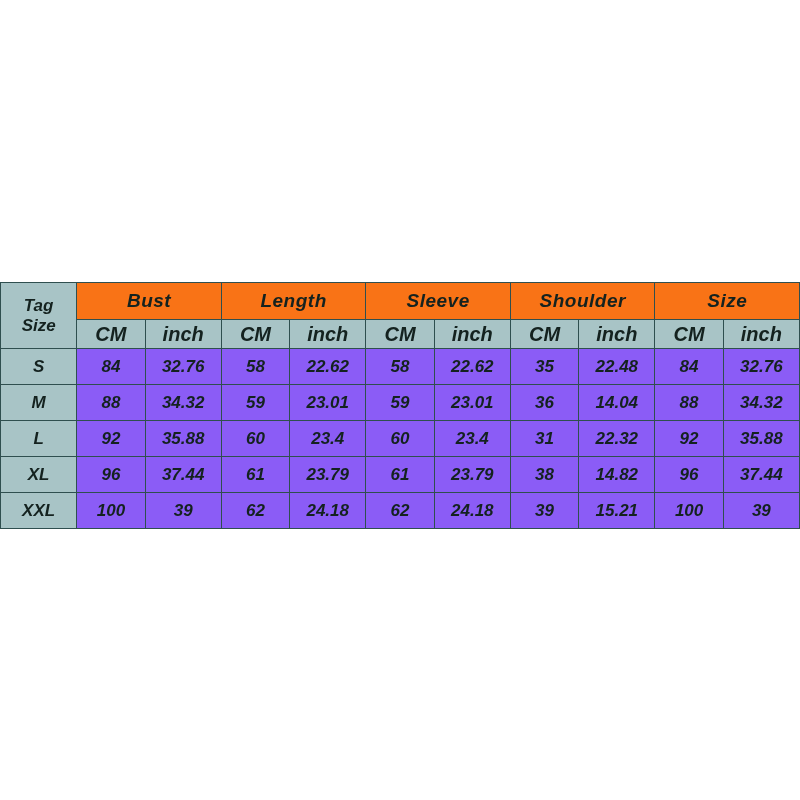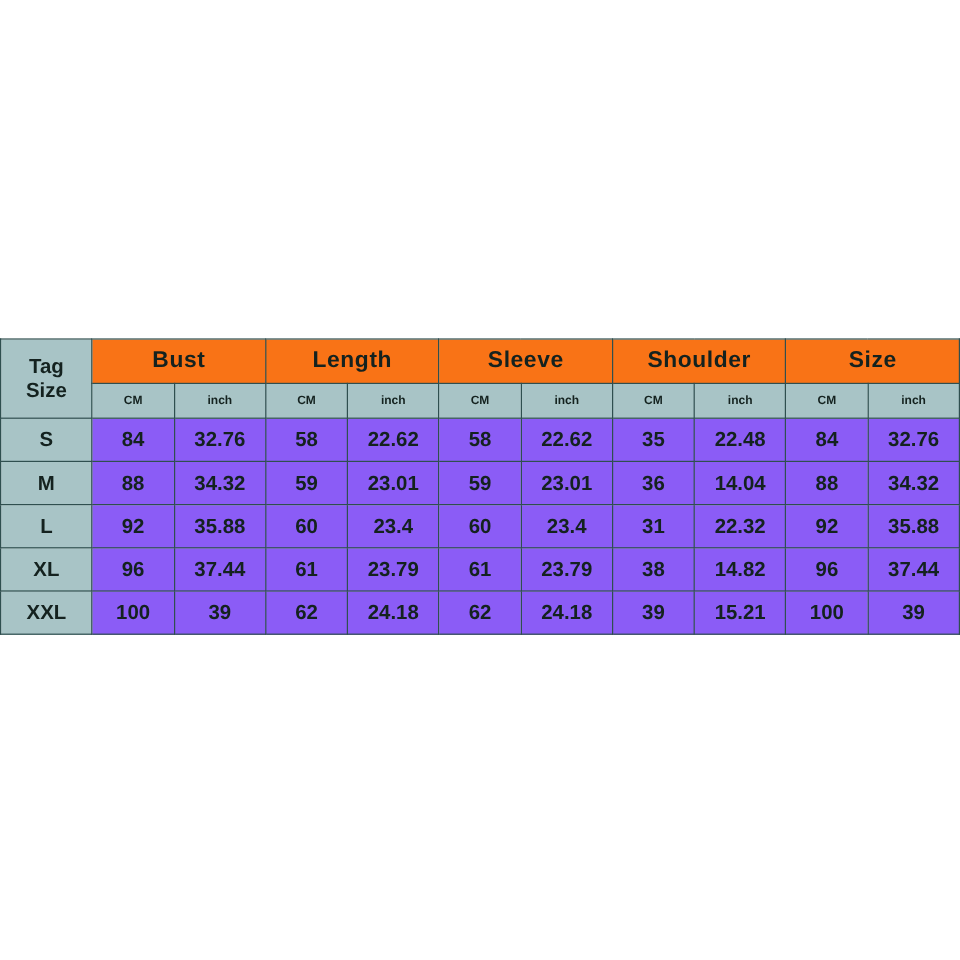--- a/index.html
+++ b/index.html
@@ -13,20 +13,21 @@
     font-family: "Liberation Sans", sans-serif;
     position: relative;
     overflow: hidden;
   }
 
   .chart-wrap {
     position: absolute;
     left: 0;
     top: 282px;
     width: 800px;
+    font-style: italic;
   }
 
   table.size-chart {
     border-collapse: collapse;
     width: 800px;
     table-layout: fixed;
   }
 
   table.size-chart td,
   table.size-chart th {
@@ -42,21 +43,21 @@
     background: #f97316;
     height: 34px;
     font-size: 19px;
     letter-spacing: 0.5px;
   }
 
   
   .unit-head {
     background: #a8c4c6;
     height: 26px;
-    font-size: 10px;
+    font-size: 20px;
   }
 
   
   .tag-cell {
     background: #a8c4c6;
     font-size: 17px;
     line-height: 1.15;
     width: 76px;
   }
 

